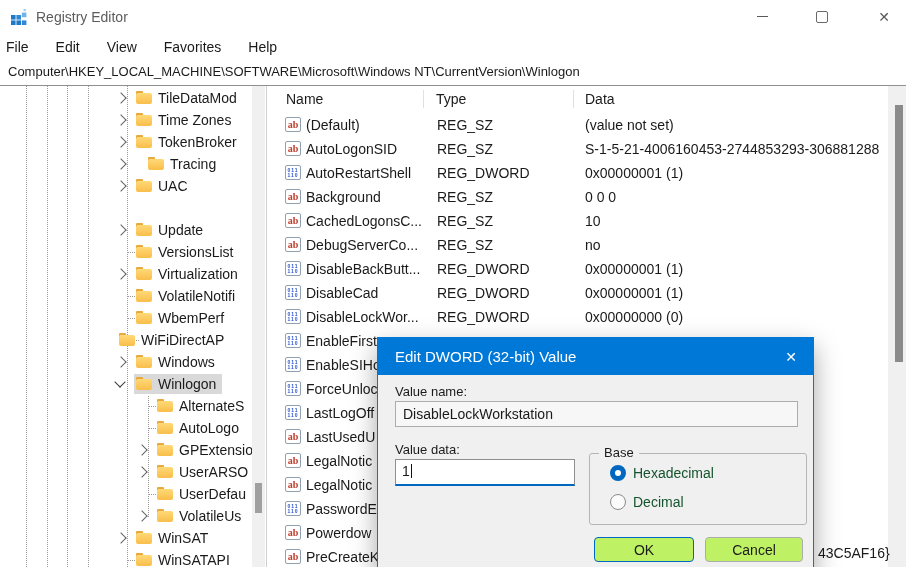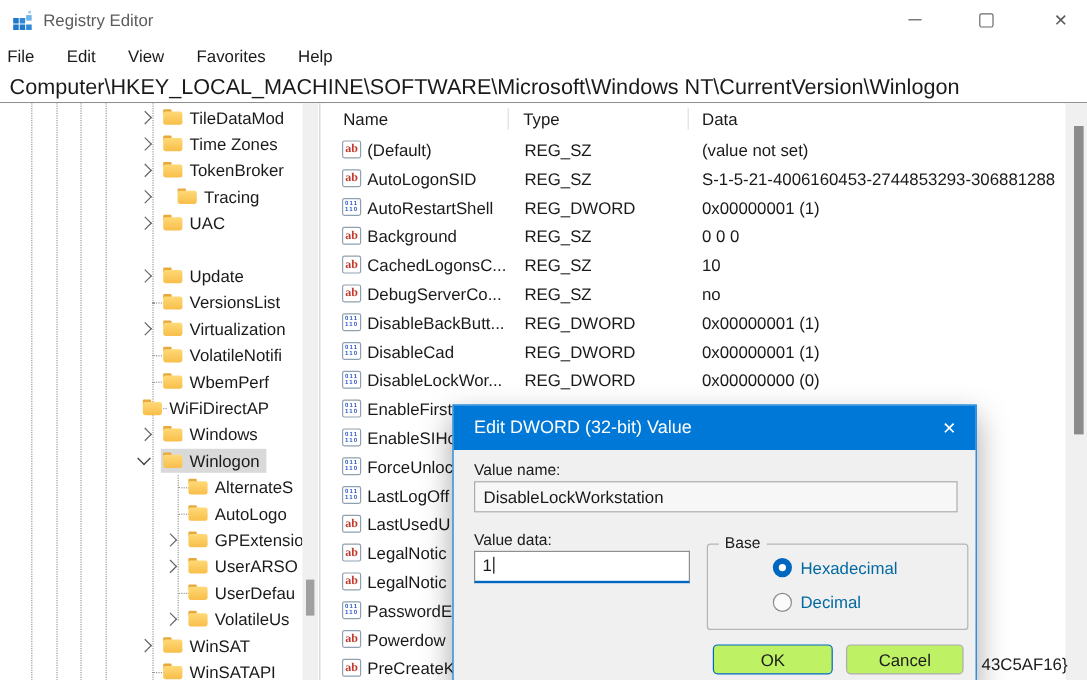--- a/index.html
+++ b/index.html
@@ -13,21 +13,21 @@
   .winbtn{position:absolute;top:0;width:34px;height:33px;display:flex;align-items:center;justify-content:center;}
   .wb-min{left:745px;}.wb-max{left:805px;}.wb-close{left:867px;}
   .glyph-min{width:11px;height:1.5px;background:#5a5a5a;}
   .glyph-max{width:10px;height:10px;border:1.2px solid #6a6a6a;border-radius:2px;}
   .glyph-close{font-size:14px;color:#5a5a5a;line-height:1;}
 
   
   .menubar{position:absolute;top:34px;left:0;right:0;height:25px;display:flex;gap:27px;
            padding-left:6px;align-items:center;font-size:14px;color:#1a1a1a;}
   .addressbar{position:absolute;top:59px;left:0;right:0;height:27px;line-height:26px;padding-left:8px;
-              font-size:18px;color:#1a1a1a;border-bottom:1px solid #8f8f8f;box-sizing:border-box;white-space:nowrap;}
+              font-size:13px;color:#1a1a1a;border-bottom:1px solid #8f8f8f;box-sizing:border-box;white-space:nowrap;}
 
   
   .main{position:absolute;top:86px;left:0;right:0;bottom:0;background:#fff;}
   .tree-pane{position:absolute;left:0;top:0;bottom:0;width:252px;overflow:hidden;}
   .guide{position:absolute;top:0;bottom:0;width:0;border-left:1px dotted #9a9a9a;}
   .guide7{position:absolute;width:0;border-left:1px dotted #9a9a9a;}
   .tree-scroll{position:absolute;left:252px;top:0;bottom:0;width:13px;background:#F0F0F0;}
   .tree-thumb{position:absolute;left:3px;width:7px;top:397px;height:30px;background:#A0A0A0;}
   .splitter{position:absolute;left:266px;top:0;bottom:0;width:1px;background:#D0D0D0;}
 
@@ -74,21 +74,21 @@
   .lab-data{left:17px;top:104px;}
   .dlg-namebox{position:absolute;left:17px;top:63px;width:403px;height:26px;background:#F7F7F7;
                border:1px solid #ACACAC;line-height:24px;padding:0 7px;font-size:14px;box-sizing:border-box;
                white-space:nowrap;overflow:hidden;}
   .dlg-databox{position:absolute;left:17px;top:121px;width:180px;height:27px;background:#fff;
                border:1px solid #8f8f8f;border-bottom:2px solid #0067C0;line-height:23px;padding:0 6px;
                font-size:14px;box-sizing:border-box;}
   .caret{display:inline-block;width:1px;height:14px;background:#111;vertical-align:-2px;margin-left:1px;}
   .groupbox{position:absolute;left:211px;top:115px;width:216px;height:70px;border:1px solid #B5B5B5;border-radius:3px;}
   .group-legend{position:absolute;top:-9px;left:9px;background:#F0F0F0;padding:0 5px;font-size:13px;color:#1b1b1b;}
-  .radio-row{position:absolute;left:20px;display:flex;align-items:center;gap:7px;font-size:14px;color:#0369a1;margin-left:34px;}
+  .radio-row{position:absolute;left:20px;display:flex;align-items:center;gap:7px;font-size:14px;color:#14532d;}
   .rr1{top:11px;}.rr2{top:40px;}
   .radio{width:16px;height:16px;border-radius:50%;box-sizing:border-box;background:#fff;flex:none;}
   .radio.on{border:5px solid #0067C0;}
   .radio.off{border:1px solid #8a8a8a;background:#FBFBFB;}
   .btn{position:absolute;top:199px;height:25px;border-radius:4px;font-size:14px;display:flex;align-items:center;
        justify-content:center;color:#1b1b1b;box-sizing:border-box;background:#bef264;}
   .btn-ok{left:216px;width:100px;border:1px solid #0067C0;}
   .btn-cancel{left:327px;width:98px;border:1px solid #ACACAC;}
 </style>
 </head>

